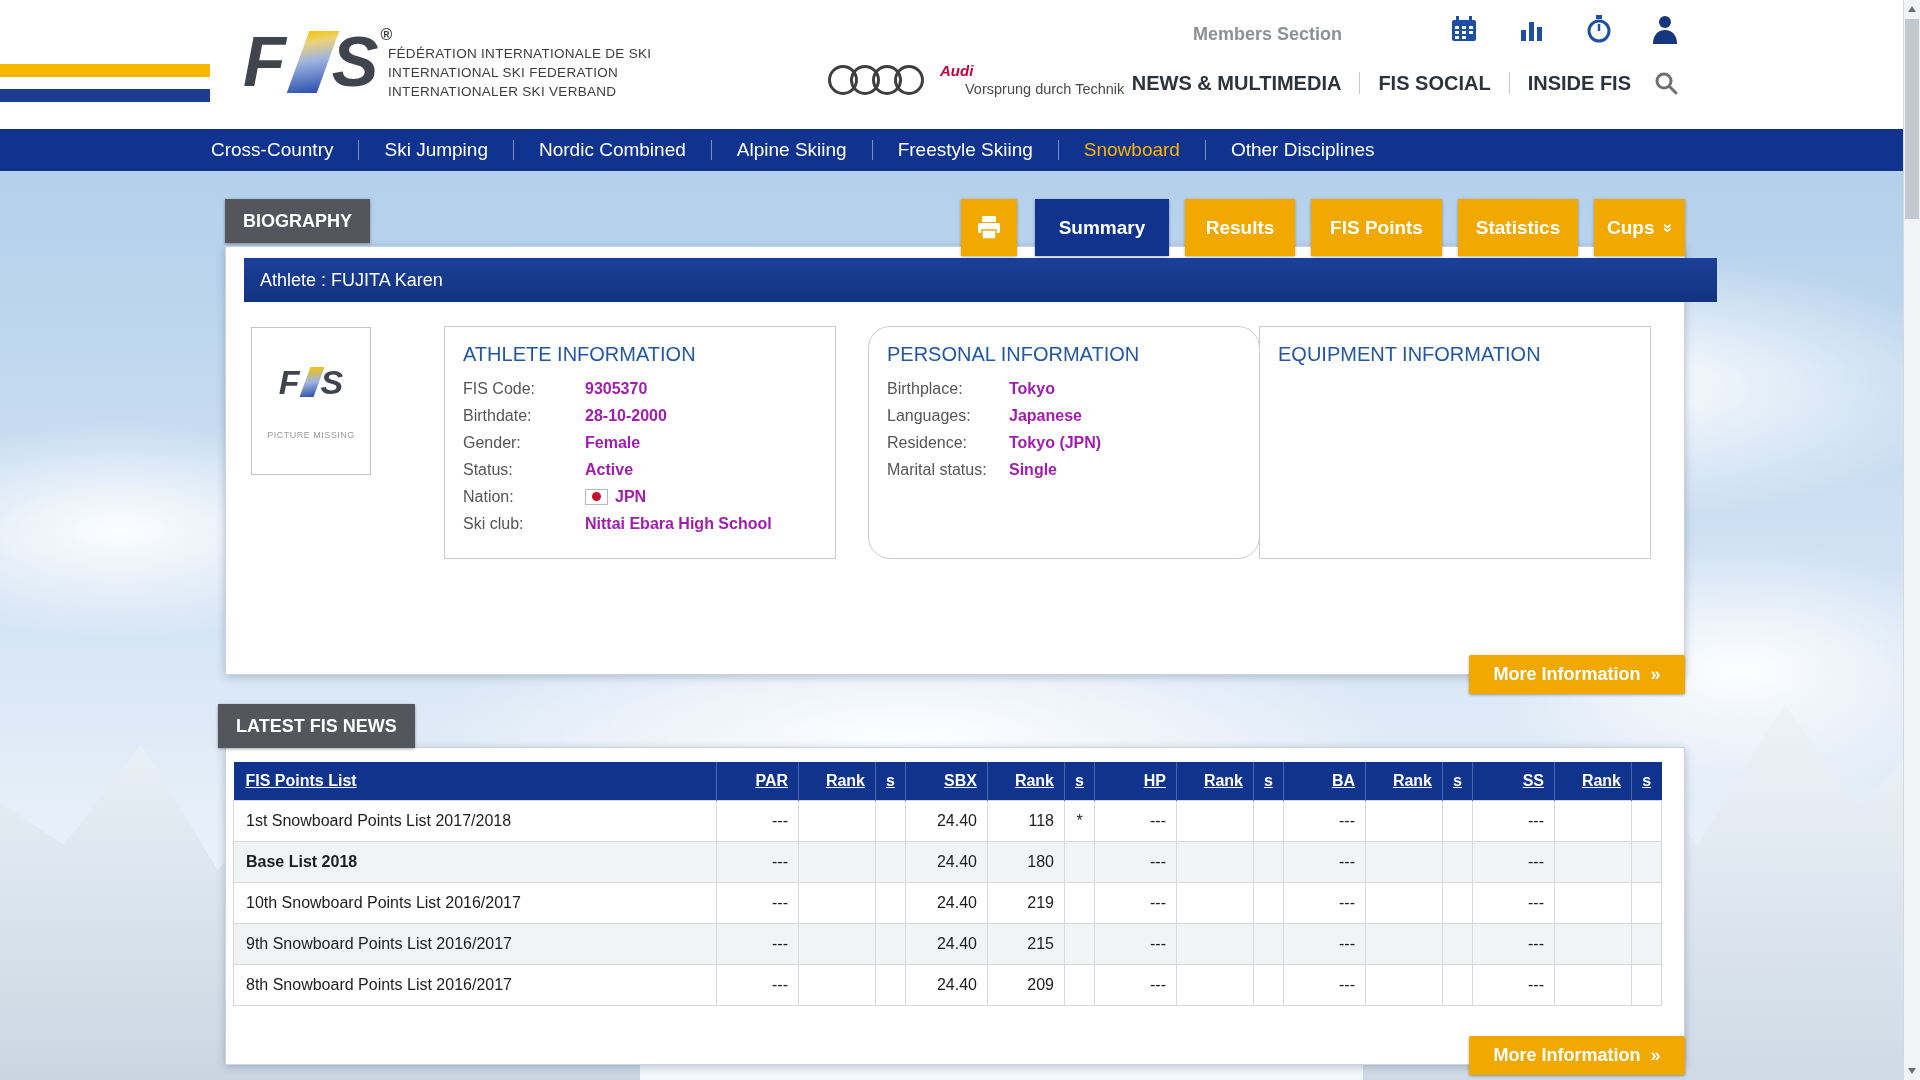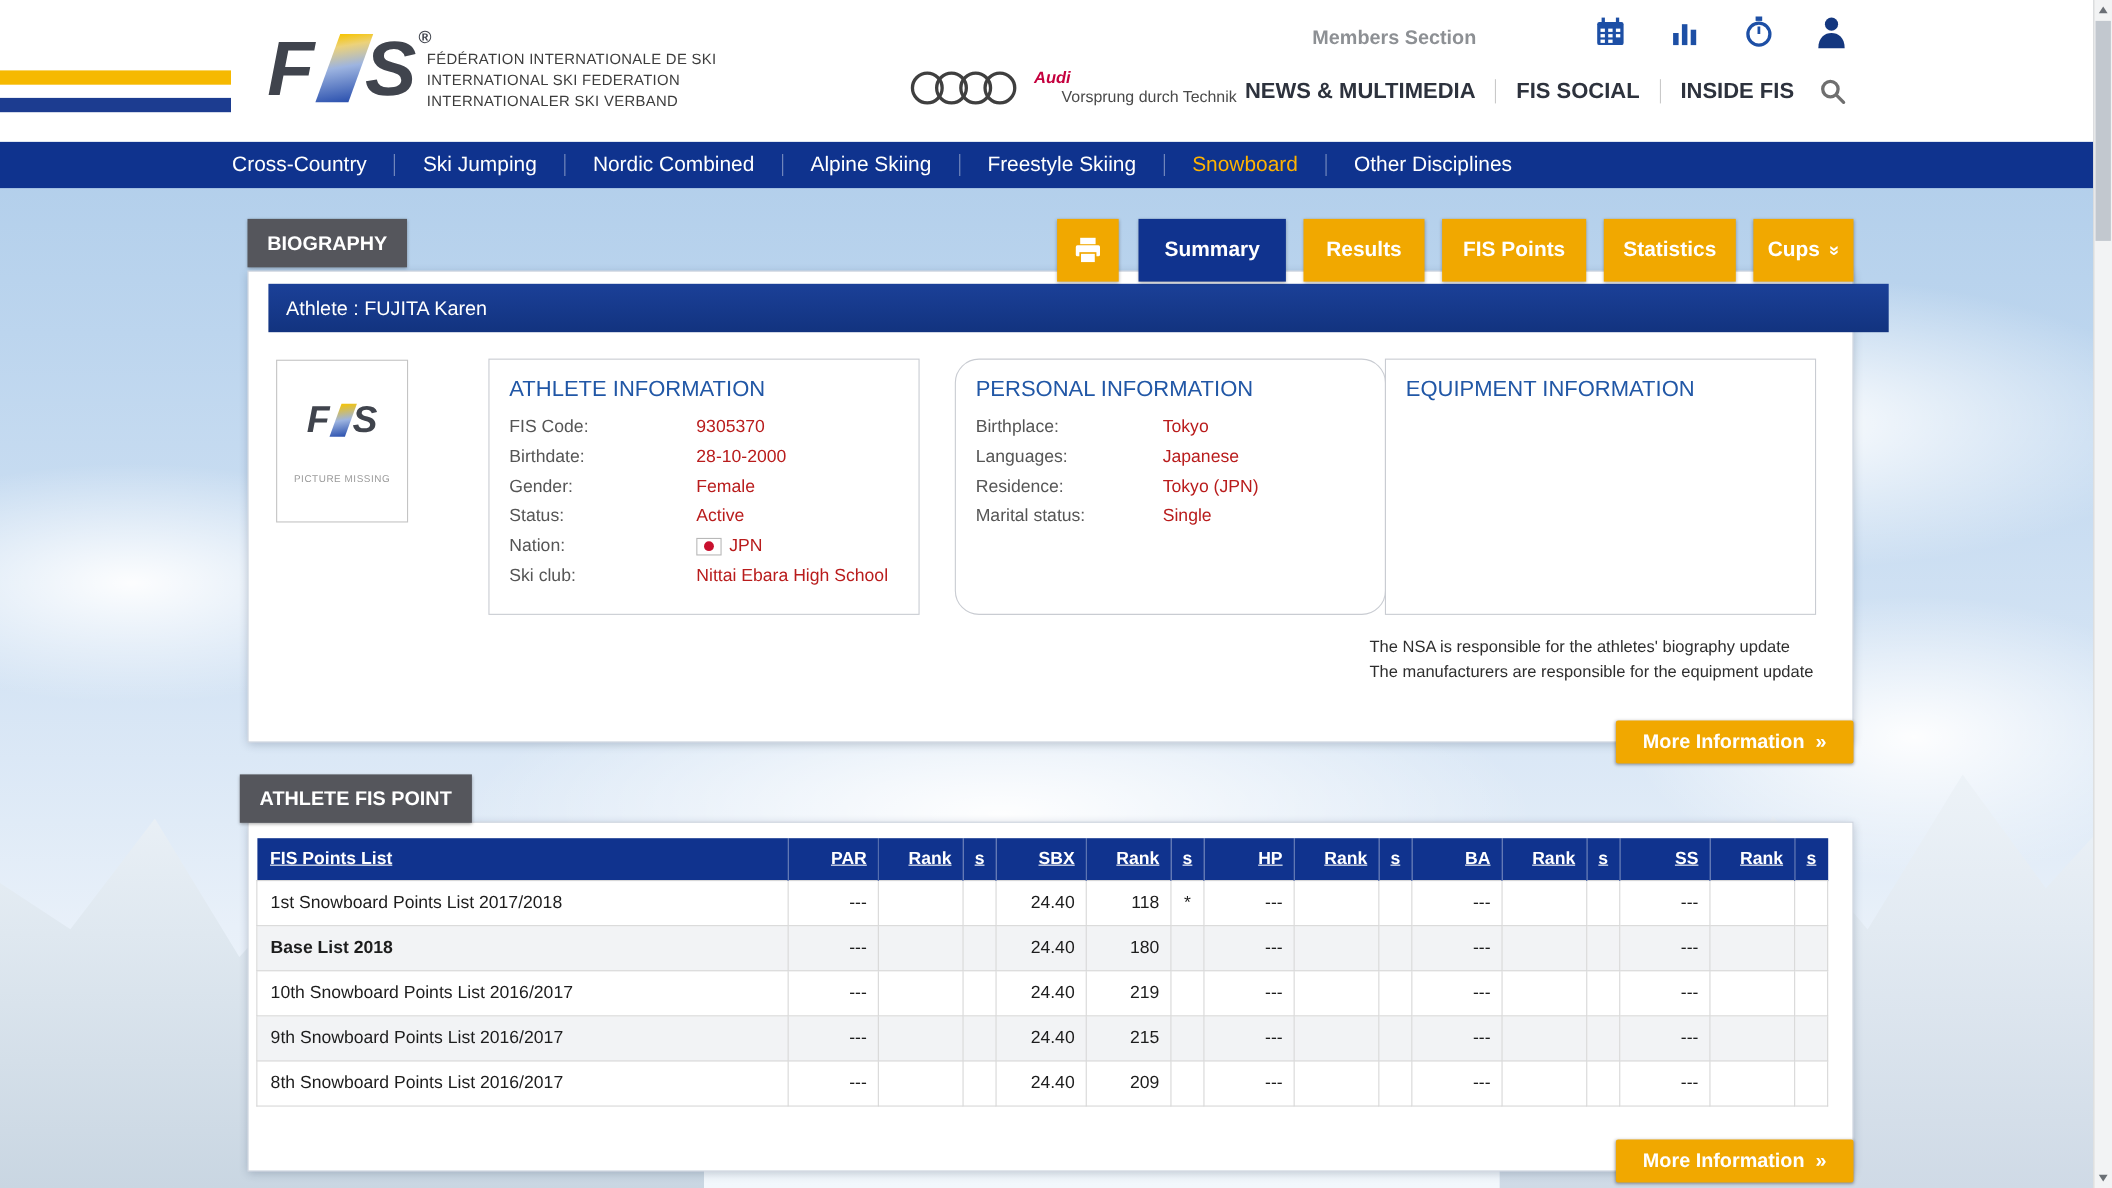--- a/index.html
+++ b/index.html
@@ -86,21 +86,21 @@
   .mini-logo{display:flex;align-items:center;font-size:34px;font-weight:bold;font-style:italic;color:#40444d;}
   .mini-slash{width:14px;height:30px;margin:0 2px 0 5px;transform:skewX(-20deg);
               background:linear-gradient(170deg,#f7c400 0%,#9db4e0 50%,#2a50ae 100%);}
   .photo-caption{margin-top:28px;font-size:9px;color:#9a9a9a;letter-spacing:.5px;}
   .info-card{position:absolute;top:326px;width:392px;height:233px;z-index:5;background:#fff;
              border:1px solid #c9ccd2;box-sizing:border-box;padding:16px 18px;}
   .card1{left:444px;} .card2{left:868px;border-radius:22px;} .card3{left:1259px;}
   .card-title{color:#2157a6;font-size:20px;margin-bottom:13px;}
   .field-row{display:flex;font-size:16px;line-height:19px;margin-bottom:8px;}
   .field-label{width:122px;color:#555;flex:none;}
-  .field-value{color:#b91c1c;font-weight:normal;display:flex;align-items:center;margin-left:48px;}
+  .field-value{color:#a21caf;font-weight:bold;display:flex;align-items:center;}
   .flag-jpn{display:inline-block;width:21px;height:14px;background:#fff;border:1px solid #b8b8b8;
             position:relative;margin-right:7px;flex:none;}
   .flag-jpn::after{content:"";position:absolute;left:50%;top:50%;width:9px;height:9px;
                    margin:-4.5px 0 0 -4.5px;border-radius:50%;background:#c8102e;}
   .bio-notes{position:absolute;left:1245px;top:578px;width:420px;z-index:5;
              font-size:15px;color:#2e2e2e;line-height:22px;}
 
   .more-btn{position:absolute;width:216px;height:39px;background:#f1a800;color:#fff;font-size:18px;font-weight:bold;
             display:flex;align-items:center;justify-content:center;gap:10px;cursor:pointer;z-index:7;
             border-radius:2px;box-shadow:0 1px 3px rgba(0,0,0,.35);}
@@ -331,31 +331,27 @@
     <div class="field-row">
       <span class="field-label">Marital status:</span>
       <span class="field-value">Single</span>
     </div>
   </div>
 
   <div class="info-card card3">
     <div class="card-title">EQUIPMENT INFORMATION</div>
   </div>
 
-  <div class="bio-notes">
-    <div>The NSA is responsible for the athletes' biography update</div>
-    <div>The manufacturers are responsible for the equipment update</div>
-  </div>
 
   <div class="more-btn more1">
     <span>More Information</span>
     <span>»</span>
   </div>
 
-  <div class="section-tab pts-tab">ATHLETE FIS POINT</div>
+  <div class="section-tab pts-tab">LATEST FIS NEWS</div>
 
   <div class="panel panel2"></div>
 
   <table class="pts-table">
     <colgroup>
       <col style="width:483px">
       <col style="width:82px">
         <col style="width:77px">
         <col style="width:30px">
       <col style="width:82px">

